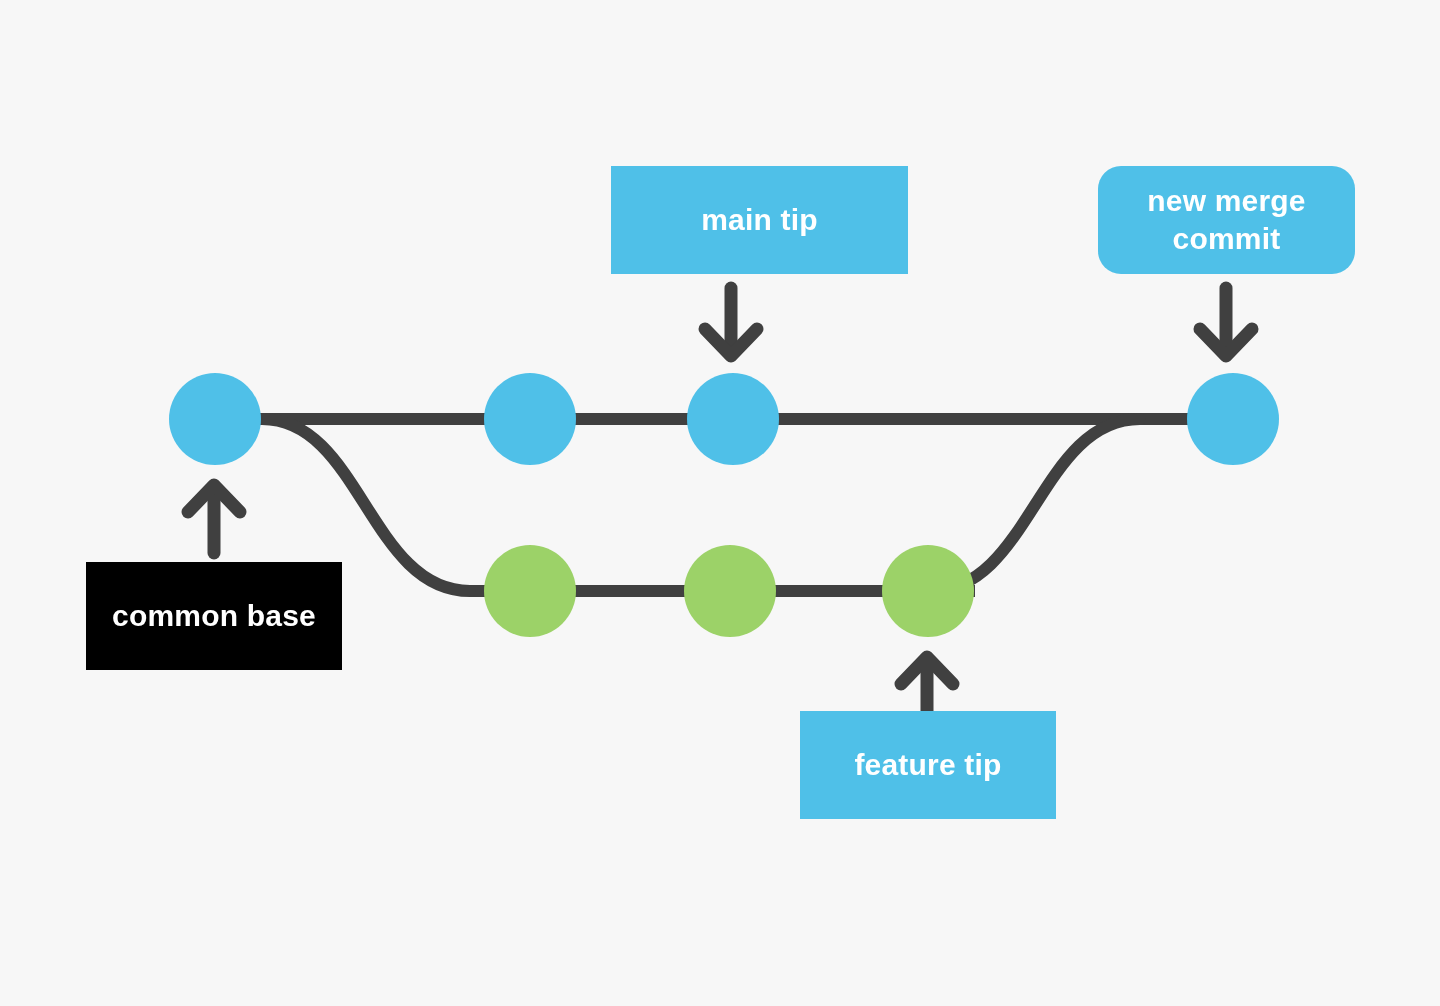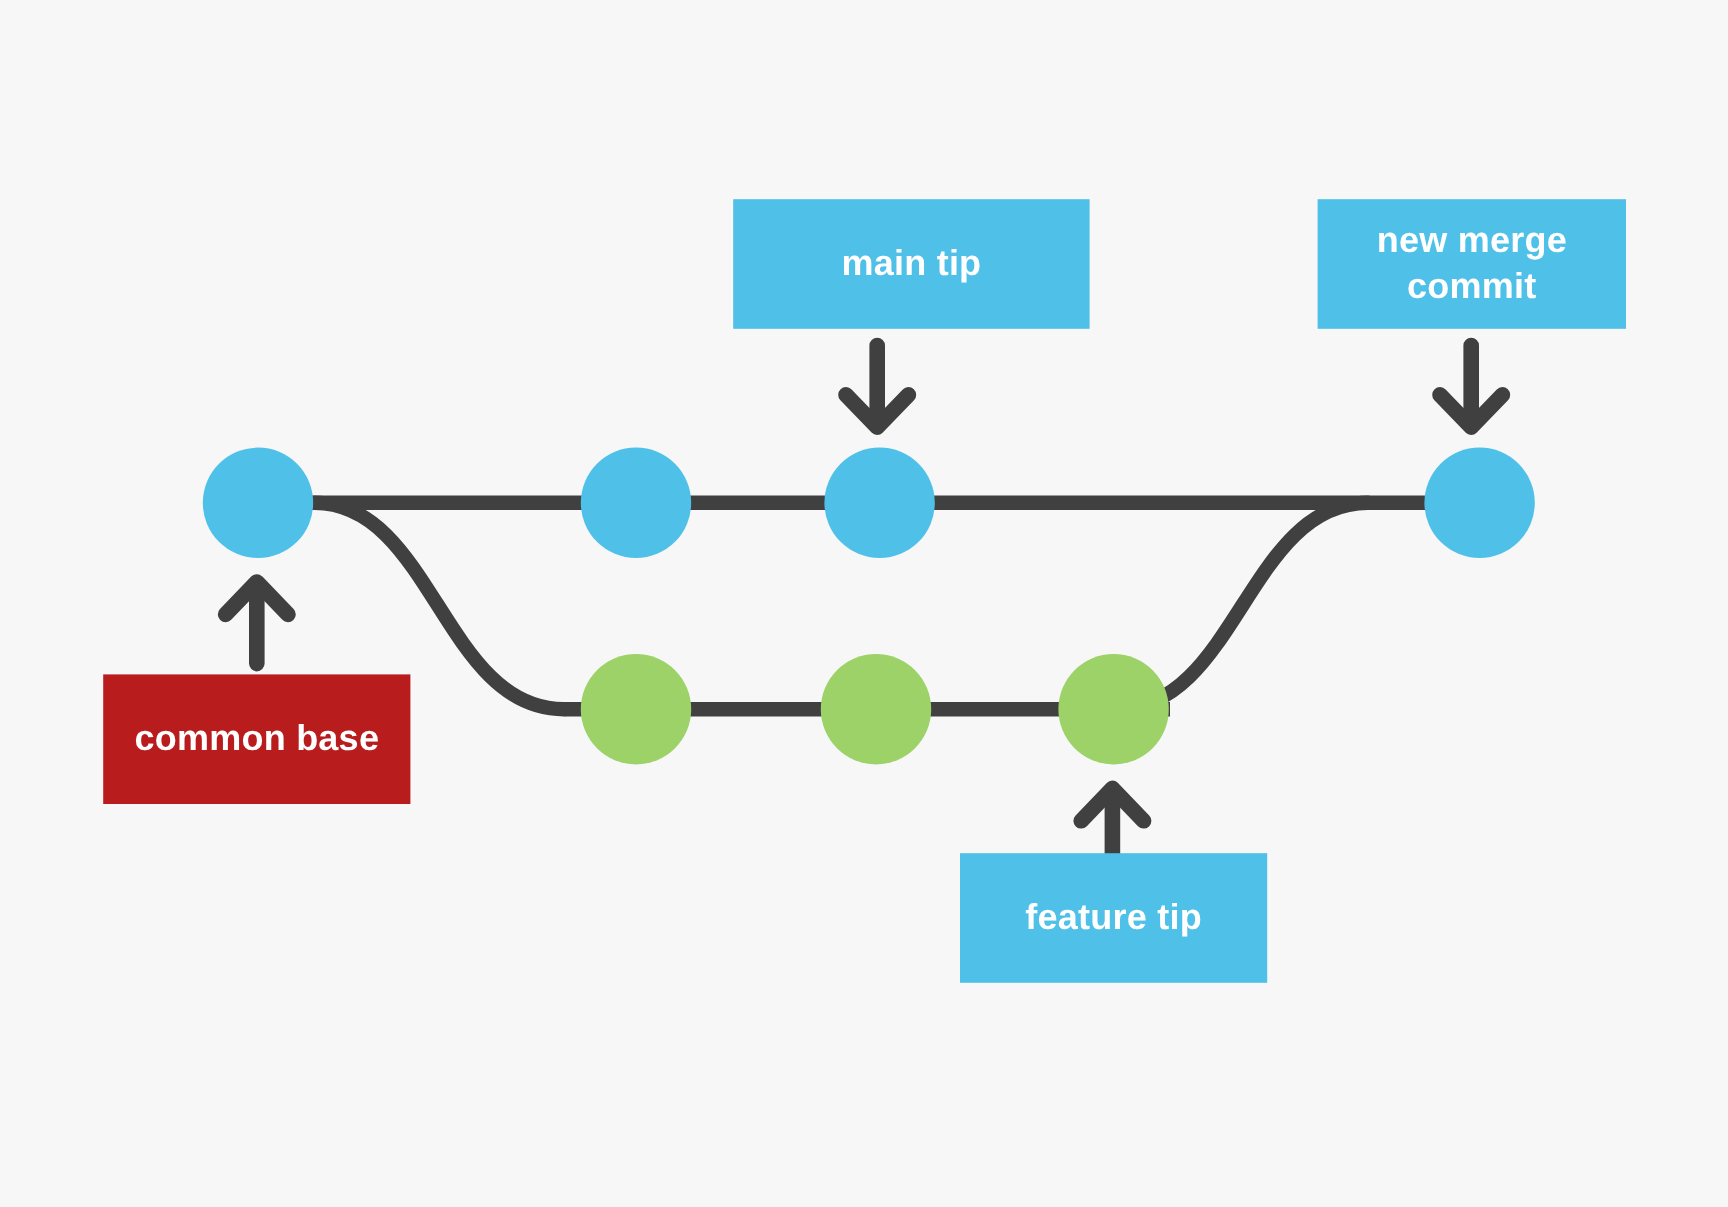--- a/index.html
+++ b/index.html
@@ -79,29 +79,29 @@
       <line x1="1226" y1="288" x2="1226" y2="352"></line>
       <polyline points="1200,329 1226,356 1252,329"></polyline>
     </g>
 
     <g stroke="#404040" stroke-width="13" stroke-linecap="round" stroke-linejoin="round" fill="none">
       <line x1="927" y1="725" x2="927" y2="661"></line>
       <polyline points="901,684 927,657 953,684"></polyline>
     </g>
   </svg>
 
-  <div class="label-box" style="left:86px; top:562px; width:256px; height:108px; background:#b91c1c;">
+  <div class="label-box" style="left:86px; top:562px; width:256px; height:108px; background:#000000;">
     <span>common base</span>
   </div>
 
   <div class="label-box" style="left:611px; top:166px; width:297px; height:108px; background:#4fc0e8;">
     <span>main tip</span>
   </div>
 
-  <div class="label-box" style="left:1098px; top:166px; width:257px; height:108px; background:#4fc0e8;">
+  <div class="label-box" style="left:1098px; top:166px; width:257px; height:108px; background:#4fc0e8;border-radius:23px;">
     <span>new merge
 commit</span>
   </div>
 
   <div class="label-box" style="left:800px; top:711px; width:256px; height:108px; background:#4fc0e8;">
     <span>feature tip</span>
   </div>
 
 </div>
 

